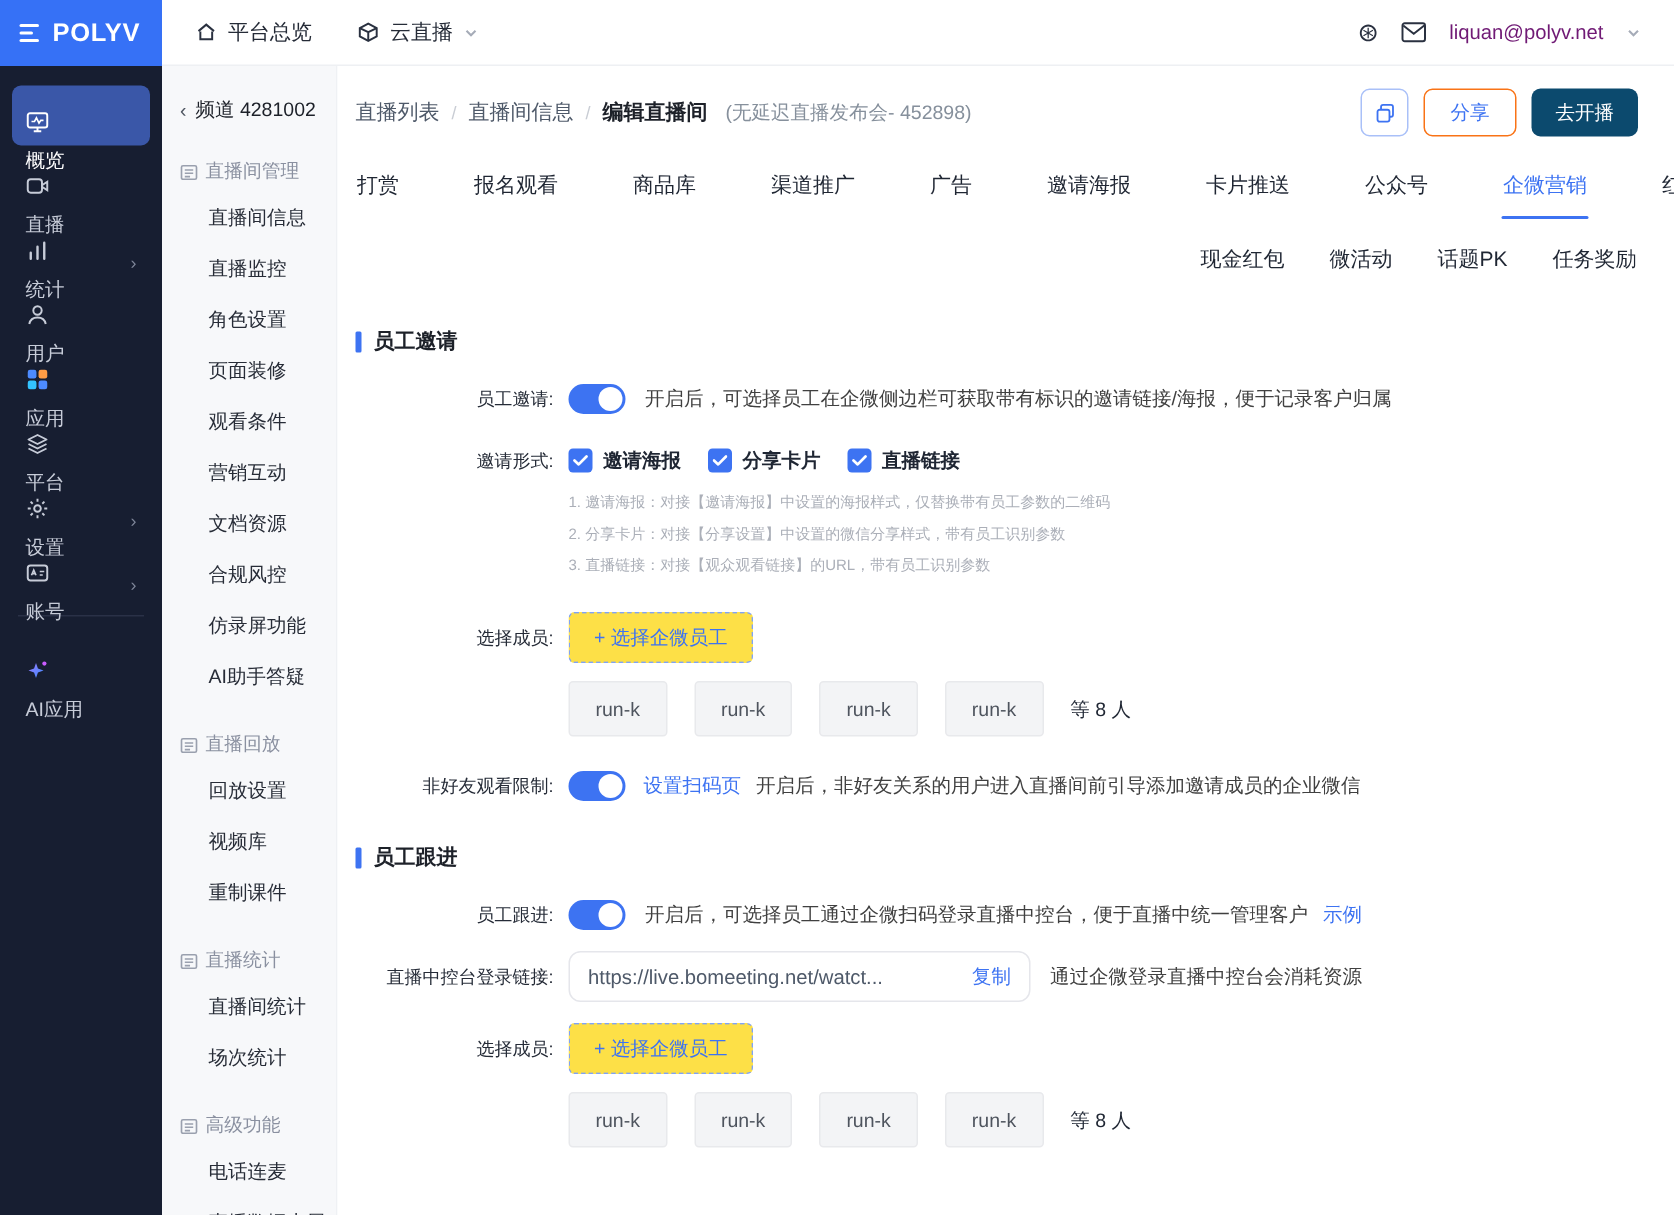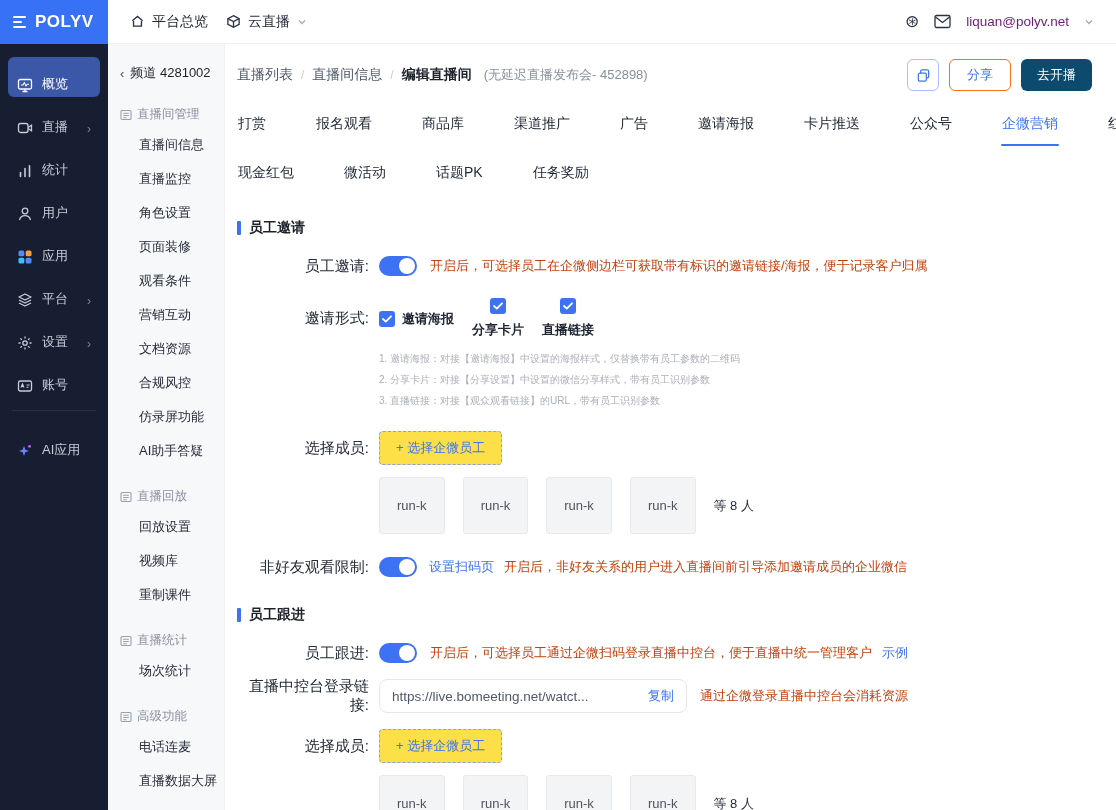--- a/index.html
+++ b/index.html
@@ -8,34 +8,34 @@
   .app { position:relative; width:1116px; height:810px; display:flex; flex-direction:column; }
 
   
   .topbar { display:flex; height:44px; flex:none;justify-content:space-between; }
   .logo-block { width:108px; flex:none; background:#3671F6; color:#fff; display:flex; align-items:center; padding-left:13px; gap:9px; }
   .burger { display:flex; flex-direction:column; gap:3px; }
   .burger i { display:block; height:2px; border-radius:1px; background:#fff; }
   .burger i:nth-child(1){ width:13px; } .burger i:nth-child(2){ width:9px; } .burger i:nth-child(3){ width:13px; }
   .logo-text { font-weight:800; font-size:17px; letter-spacing:.5px; }
   .topbar-rest { flex:1; background:#fff; border-bottom:1px solid #EEF0F3; display:flex; align-items:center; padding:0 22px; }
-  .tnav { display:flex; align-items:center; gap:18px; }
+  .tnav { display:flex; align-items:center; gap:30px; }
   .tnav-item { display:flex; align-items:center; gap:7px; font-size:14px; color:#252B37; cursor:pointer; }
   .tnav-item svg { display:block; }
   .chev { color:#A6ACB8; }
   .top-right { margin-left:auto; display:flex; align-items:center; gap:15px; }
   .circ-icon { font-size:17px; color:#2A3140; line-height:1; cursor:pointer; }
   .email { font-size:13.5px; color:#701a75; }
 
   
   .body { flex:1; display:flex; min-height:0; }
 
   
   .rail { width:108px; flex:none; background:#171E31; padding-top:10px; color:#C7CCD8; }
-  .rail-item { height:40px; margin:3px 8px; border-radius:6px; display:flex; align-items:flex-end; padding:4px 9px; gap:9px; font-size:13px; cursor:pointer; }
+  .rail-item { height:40px; margin:3px 8px; border-radius:6px; display:flex; align-items:flex-start; padding:16px 9px; gap:9px; font-size:13px; cursor:pointer;flex-direction:column; }
   .rail-item.active { background:#3A57A8; color:#fff; }
   .rail-item .arr { margin-left:auto; font-size:12px; color:#7E8699; }
   .rail-item svg { flex:none; display:block; }
   .rail-divider { height:1px; background:#2A3147; margin:12px 12px; }
 
   
   .snav { width:117px; flex:none; background:#F7F8FA; border-right:1px solid #EFF1F4; font-size:13px; overflow:hidden; }
   .snav-channel { padding:20px 0 4px 12px; color:#1D2129; display:flex; align-items:center; gap:6px; cursor:pointer; font-size:13px; }
   .snav-channel .back { color:#4E5560; font-size:13px; }
   .snav-group { margin-top:12px; }
@@ -52,40 +52,40 @@
   .crumb-note { color:#86909C; font-size:13px; margin-left:4px; }
   .actions { margin-left:auto; display:flex; align-items:center; gap:10px; }
   .btn-ic { width:32px; height:32px; border:1px solid #A9C0F8; background:#fff; border-radius:6px; display:flex; align-items:center; justify-content:center; cursor:pointer; }
   .btn-outline { height:32px; padding:0 17px; border:1px solid #f97316; background:#fff; color:#3D73F2; border-radius:6px; font-size:13px; display:flex; align-items:center; cursor:pointer; }
   .btn-primary { height:32px; padding:0 16px; border:none; background:#0c4a6e; color:#fff; border-radius:6px; font-size:13px; display:flex; align-items:center; cursor:pointer; }
 
   .tabs { display:flex; gap:48px; margin-top:20px; font-size:14px; color:#1F2633; }
   .tab { padding:4px 1px 13px; position:relative; cursor:pointer; white-space:nowrap; }
   .tab.active { color:#3D73F2; }
   .tab.active::after { content:''; position:absolute; left:0; right:0; bottom:0; height:2px; background:#3D73F2; border-radius:1px; }
-  .tabs.sub { margin-top:14px; gap:48px; }
+  .tabs.sub { margin-top:14px; gap:28px;justify-content:flex-end; }
 
   .sec-title { display:flex; align-items:center; gap:8px; font-size:14px; font-weight:700; color:#1D2129; }
   .sec-bar { width:4px; height:14px; border-radius:1px; background:#3D73F2; flex:none; }
 
   .frow { display:flex; align-items:center; }
-  .flabel { width:132px; flex:none; text-align:right; font-size:15px; color:#252B37; }
+  .flabel { width:132px; flex:none; text-align:right; font-size:12px; color:#252B37; }
   .switch { width:38px; height:20px; border-radius:10px; background:#3D73F2; position:relative; margin-left:10px; flex:none; cursor:pointer; }
   .switch::after { content:''; position:absolute; top:2px; right:2px; width:16px; height:16px; border-radius:50%; background:#fff; }
-  .hint { font-size:13px; color:#c2410c; margin-left:13px; }
+  .hint { font-size:13px; color:#404040; margin-left:13px; }
   .link { color:#3D73F2; font-size:13px; cursor:pointer; }
 
   .cb { display:flex; align-items:center; gap:7px; margin-left:10px; font-size:13px; color:#1F2633; font-weight:600; cursor:pointer; }
-  .cb + .cb { margin-left:18px;flex-direction:column; }
+  .cb + .cb { margin-left:18px; }
   .cb-box { width:16px; height:16px; border-radius:3px; background:#3D73F2; display:flex; align-items:center; justify-content:center; flex:none; }
   .notes { margin:9px 0 0 142px; font-size:10px; color:#ABAFB8; line-height:21px; }
 
   .dash-btn { margin-left:10px; display:inline-flex; align-items:center; gap:7px; border:1px dashed #7FA2F6; color:#3D73F2; background:#fde047; border-radius:4px; padding:7px 16px; font-size:13px; cursor:pointer; }
   .tags { display:flex; align-items:center; gap:18px; margin:12px 0 0 142px; }
-  .tag { background:#F3F4F6; border:1px solid #E8E9EC; border-radius:3px; padding:20px 17px; font-size:13px; color:#4E545E; }
+  .tag { background:#F3F4F6; border:1px solid #E8E9EC; border-radius:3px; padding:10px 17px; font-size:13px; color:#4E545E; }
   .tags-suffix { font-size:13px; color:#1F2633; }
 
   .ibox { margin-left:10px; width:308px; height:34px; border:1px solid #E5E6EB; border-radius:8px; background:#fff; display:flex; align-items:center; padding:0 12px; }
   .ibox input { border:none; outline:none; flex:1; font-size:13.5px; color:#4E5969; background:transparent; font-family:inherit; }
   .copy-link { flex:none; margin-left:8px; }
 </style>
 </head>
 <body>
 
 <div class="app">
@@ -254,20 +254,21 @@
       </div>
 
       <div class="snav-group">
         <div class="snav-gtitle">
           <svg width="12" height="12" viewBox="0 0 12 12" fill="none" stroke="#9AA0AE" stroke-width="1.1">
               <rect x="1" y="1.5" width="10" height="9" rx="1"></rect>
               <path d="M3.2 4.3h5.6M3.2 6.5h5.6M3.2 8.7h3.5"></path>
             </svg>
           <span>直播统计</span>
         </div>
+        <div class="snav-item">直播间统计</div>
         <div class="snav-item">场次统计</div>
       </div>
 
       <div class="snav-group">
         <div class="snav-gtitle">
           <svg width="12" height="12" viewBox="0 0 12 12" fill="none" stroke="#9AA0AE" stroke-width="1.1">
               <rect x="1" y="1.5" width="10" height="9" rx="1"></rect>
               <path d="M3.2 4.3h5.6M3.2 6.5h5.6M3.2 8.7h3.5"></path>
             </svg>
           <span>高级功能</span>

